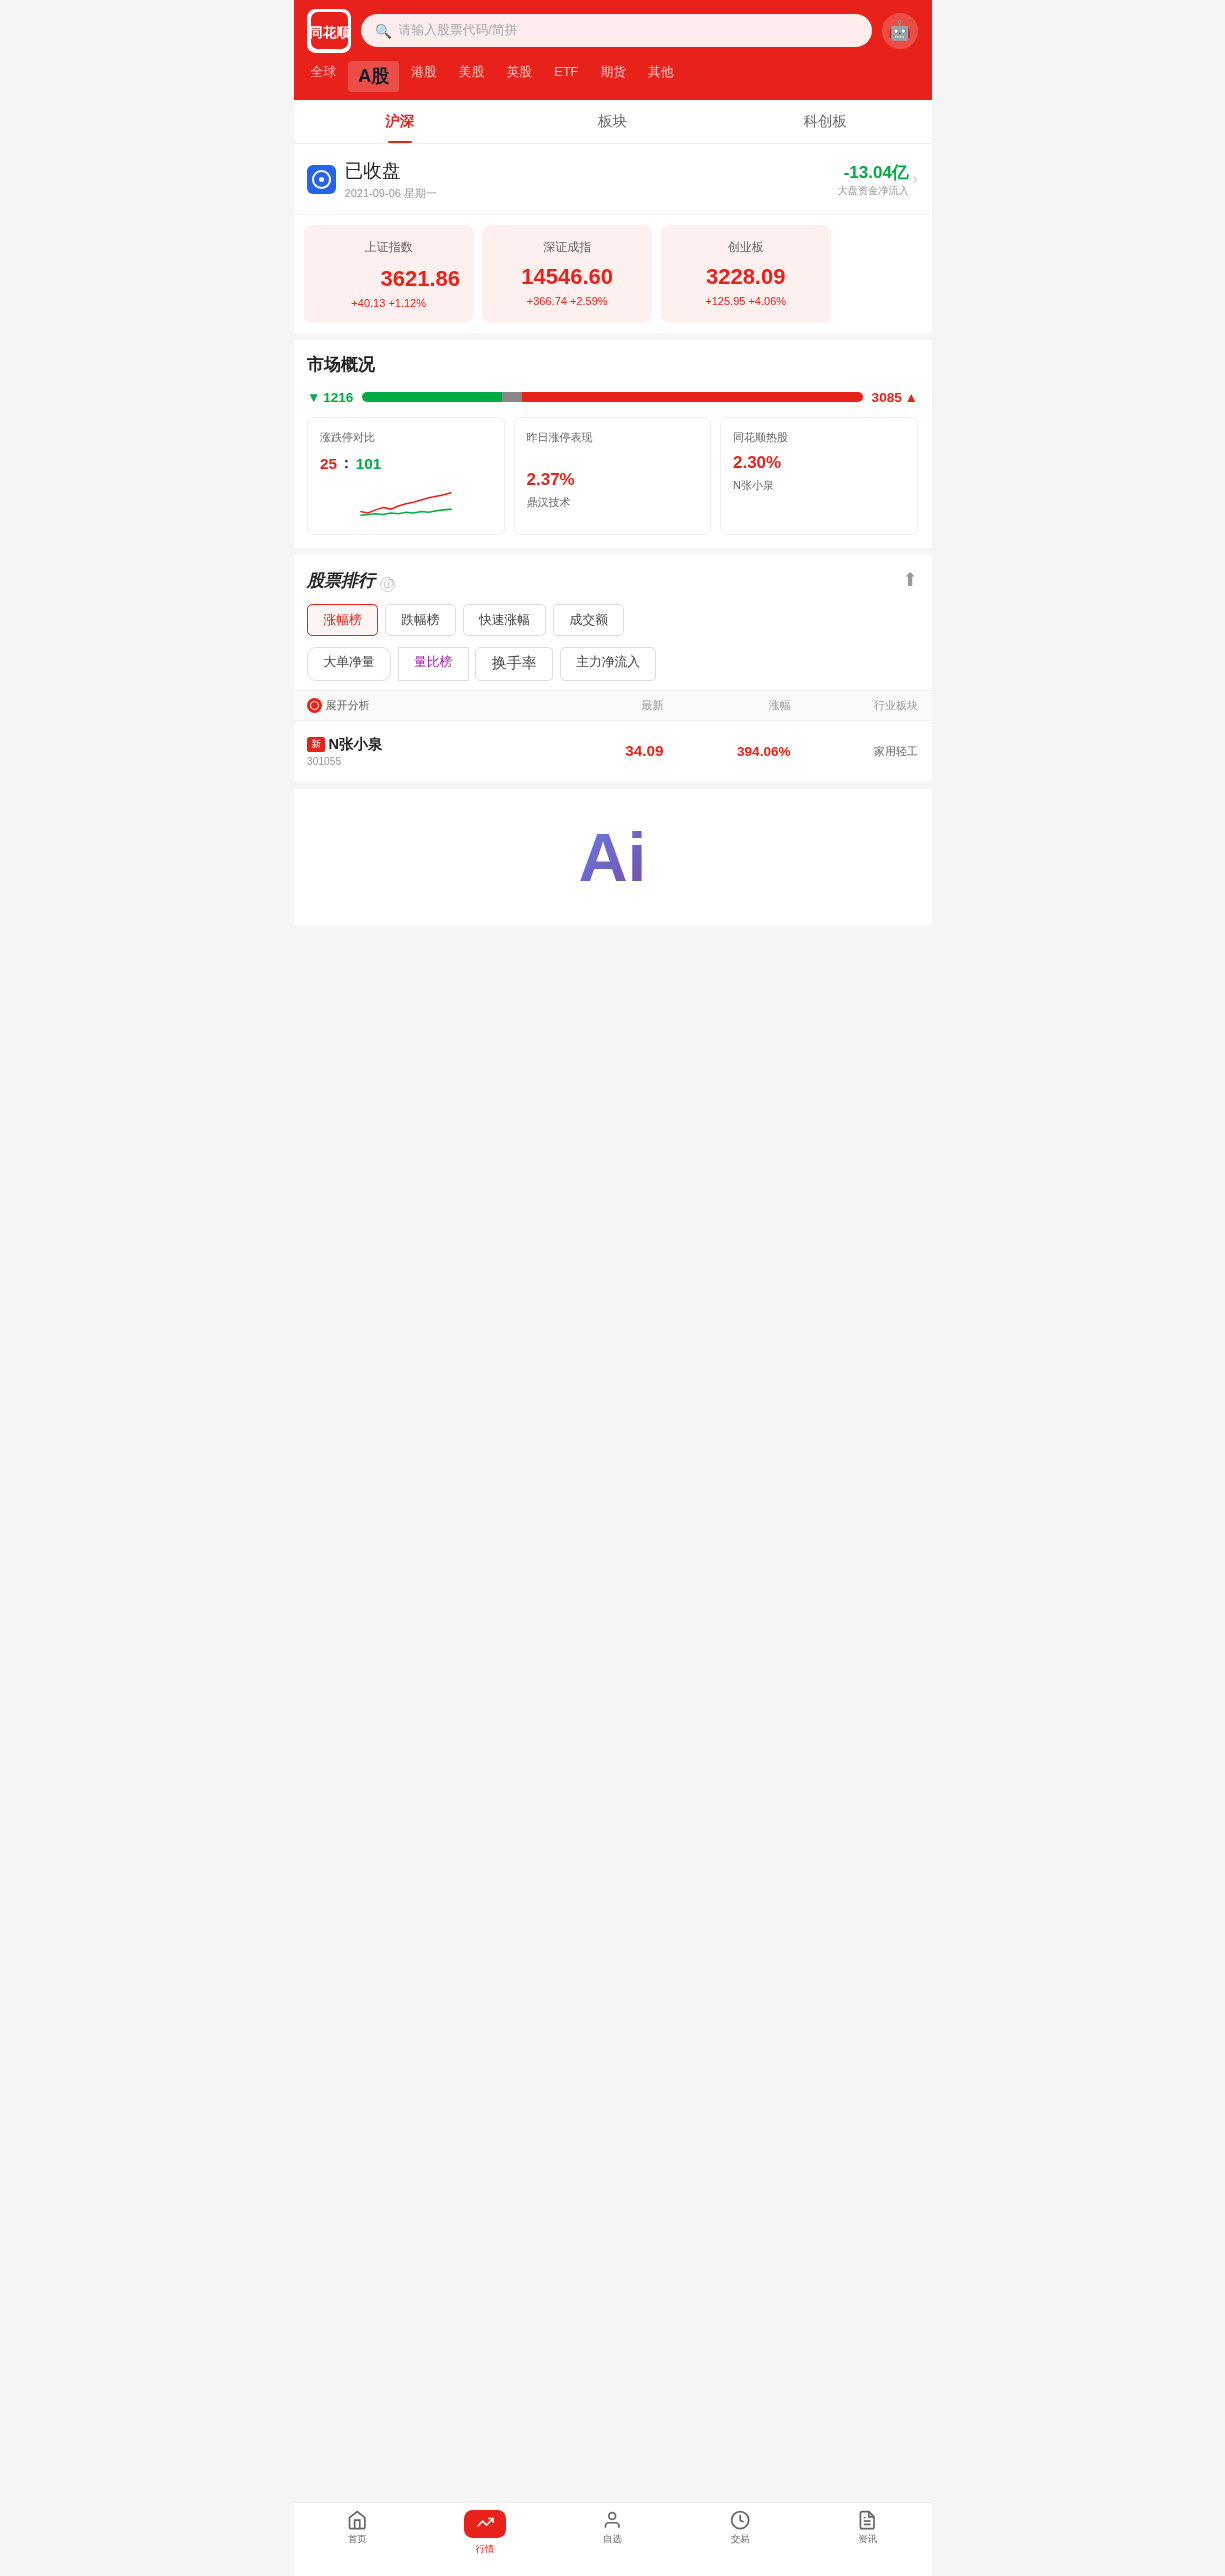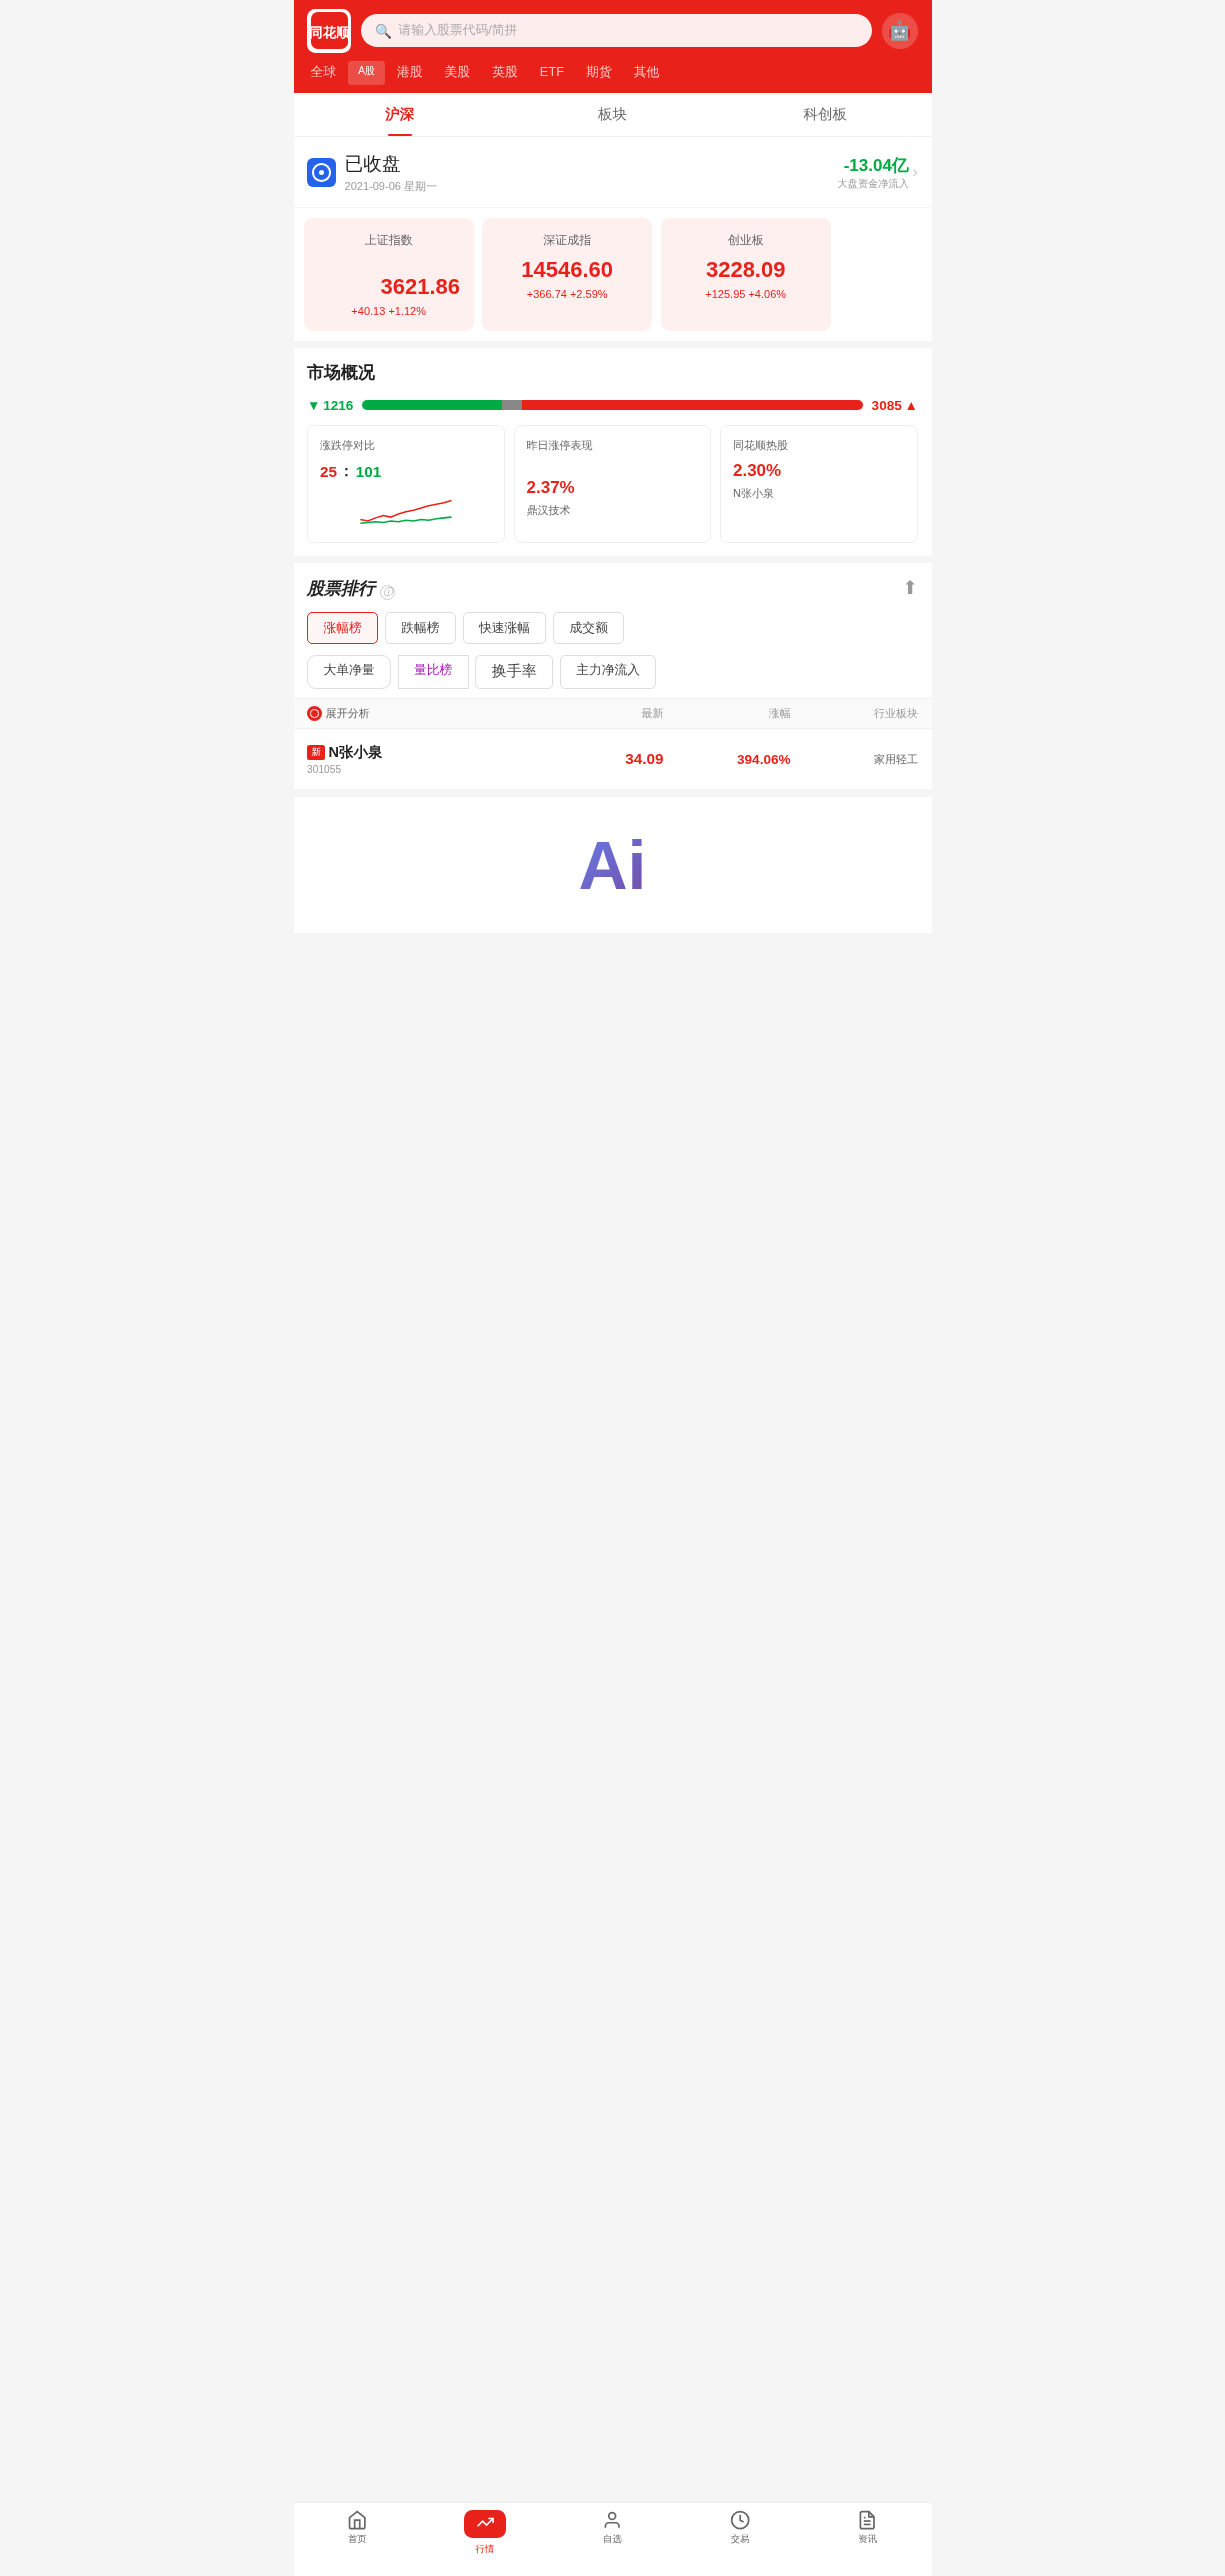--- a/index.html
+++ b/index.html
@@ -23,21 +23,21 @@
     <span style="color:#aaa; font-size:12.8px;">请输入股票代码/简拼</span>
   </div>
 
   <div style="width:36px; height:36px; background:rgba(255,255,255,0.2); border-radius:50%; display:flex; align-items:center; justify-content:center; flex-shrink:0;">
     <span style="font-size:18.7px;">🤖</span>
   </div>
 </div>
 
 <div style="background:#e8221a; display:flex; padding:0 6.8px 8.5px; gap:1.7px; overflow-x:auto;">
   <div style="color:rgba(255,255,255,0.75); font-size:12.8px; padding:3.4px 10.2px; cursor:pointer; white-space:nowrap;">全球</div>
-  <div style="color:#ffffff; font-weight:normal; font-size:10px; padding:3.4px 10.2px; cursor:pointer; white-space:nowrap; background:rgba(255,255,255,0.2); border-radius:3.4px;">A股</div>
+  <div style="color:#0f172a; font-weight:bold; font-size:18px; padding:3.4px 10.2px; cursor:pointer; white-space:nowrap; background:rgba(255,255,255,0.2); border-radius:3.4px;">A股</div>
   <div style="color:rgba(255,255,255,0.75); font-size:12.8px; padding:3.4px 10.2px; cursor:pointer; white-space:nowrap;">港股</div>
   <div style="color:rgba(255,255,255,0.75); font-size:12.8px; padding:3.4px 10.2px; cursor:pointer; white-space:nowrap;">美股</div>
   <div style="color:rgba(255,255,255,0.75); font-size:12.8px; padding:3.4px 10.2px; cursor:pointer; white-space:nowrap;">英股</div>
   <div style="color:rgba(255,255,255,0.75); font-size:12.8px; padding:3.4px 10.2px; cursor:pointer; white-space:nowrap;">ETF</div>
   <div style="color:rgba(255,255,255,0.75); font-size:12.8px; padding:3.4px 10.2px; cursor:pointer; white-space:nowrap;">期货</div>
   <div style="color:rgba(255,255,255,0.75); font-size:12.8px; padding:3.4px 10.2px; cursor:pointer; white-space:nowrap;">其他</div>
 </div>
 
 <div style="background:white; display:flex; border-bottom:0.9px solid #eee;">
   <div style="flex:1; text-align:center; padding:12px 0; font-size:14.5px; color:#e8221a; font-weight:bold; cursor:pointer; position:relative;">
@@ -68,21 +68,21 @@
     <div style="text-align:right;">
       <div style="color:#00aa44; font-size:17px; font-weight:bold;">-13.04亿</div>
       <div style="color:#999; font-size:10.2px;">大盘资金净流入</div>
     </div>
     <span style="color:#ccc; font-size:17px;">›</span>
   </div>
 </div>
 
 <div style="background:white; padding:10.2px; display:flex; gap:8.5px; overflow-x:auto; margin-bottom:6.8px;">
   <div style="flex:0 0 170px; background:#fff0f0; border-radius:8.5px; padding:13.6px;">
-    <div style="font-size:12px; color:#666; text-align:center; margin-bottom:25px;">上证指数</div>
+    <div style="font-size:12px; color:#666; text-align:center; margin-bottom:10px;">上证指数</div>
     <div style="font-size:22px; font-weight:bold; color:#e8221a; text-align:right; margin-bottom:5.1px;">3621.86</div>
     <div style="font-size:11px; color:#e8221a; text-align:center;">
       <span>+40.13</span>&nbsp;<span>+1.12%</span>
     </div>
   </div>
   <div style="flex:0 0 170px; background:#fff0f0; border-radius:8.5px; padding:13.6px;">
     <div style="font-size:12px; color:#666; text-align:center; margin-bottom:8.5px;">深证成指</div>
     <div style="font-size:22px; font-weight:bold; color:#e8221a; text-align:center; margin-bottom:5.1px;">14546.60</div>
     <div style="font-size:11px; color:#e8221a; text-align:center;">
       <span>+366.74</span>&nbsp;<span>+2.59%</span>

